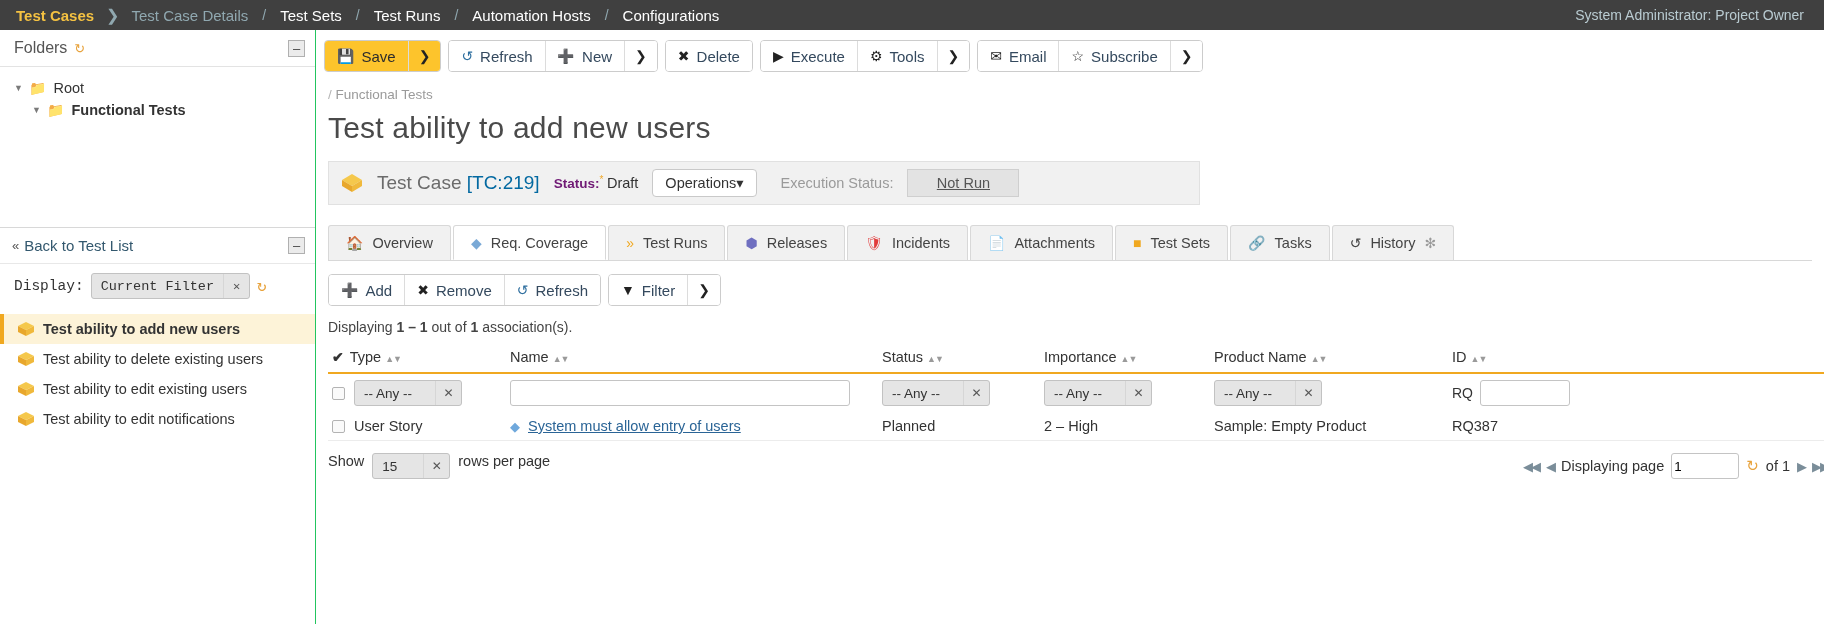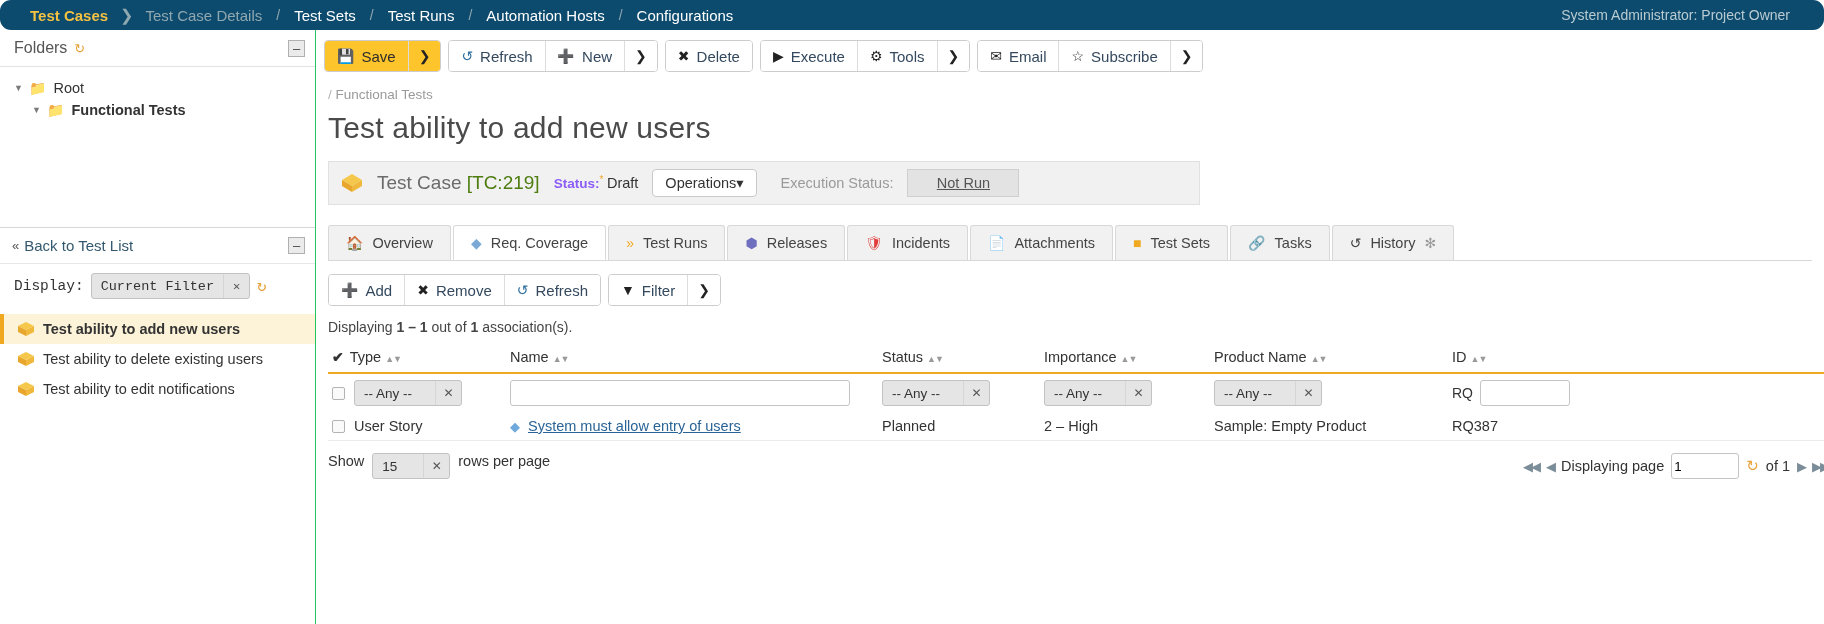--- a/index.html
+++ b/index.html
@@ -9,28 +9,27 @@
     overflow: hidden;
     background: #ffffff;
     font-family: "Liberation Sans", sans-serif;
     font-size: 13px;
     color: #333;
   }
 
   
   #topbar {
     height: 30px;
-    background: #0c4a6e;
+    background: #404040;
     display: flex;
     align-items: center;
-    padding: 0 28px;
+    padding: 0 14px;
     color: #ffffff;
     font-size: 15px;
     white-space: nowrap;
-    border-radius: 11px;
   }
   #topbar .nav-item { color: #ffffff; padding: 0 2px; cursor: pointer; }
   #topbar .nav-item.active { color: #f5c242; font-weight: bold; }
   #topbar .nav-item.dim { color: #90a8b0; }
   #topbar .sep { color: #90a8b0; padding: 0 12px; font-size: 14px; }
   #topbar .sep.chev { color: #90a8b0; padding: 0 10px; font-size: 16px; }
   #topbar .spacer { flex: 1; }
   #topbar .user { color: #b9cbd1; font-size: 14px; padding-right: 6px; }
 
   
@@ -131,22 +130,22 @@
     margin: 4px 12px 0 12px;
     background: #f1f1f1;
     border: 1px solid #e1e1e1;
     height: 44px;
     display: flex; align-items: center;
     padding: 0 12px;
     gap: 14px;
     width: 872px;
   }
   .status-panel .art-name { font-size: 19px; color: #6b6b6b; }
-  .status-panel .art-name .id { color: #4d7c0f; }
-  .status-panel .stat-lab { font-weight: bold; font-size: 13.5px; color: #8b5cf6; }
+  .status-panel .art-name .id { color: #0369a1; }
+  .status-panel .stat-lab { font-weight: bold; font-size: 13.5px; color: #701a75; }
   .status-panel .star { color: #f0a829; font-size: 10px; vertical-align: super; }
   .status-panel .stat-val { font-size: 14.5px; color: #333; }
   .ops-btn {
     border: 1px solid #c9c9c9; background: #fff; border-radius: 4px;
     padding: 5px 12px; font-size: 14.5px; color: #333; cursor: pointer;
   }
   .exec-lab { color: #9a9a9a; font-size: 14.5px; margin-left: 10px; }
   .exec-val {
     background: #e3e3e3; border: 1px solid #cfcfcf;
     padding: 5px 0; width: 112px; text-align: center;
@@ -273,20 +272,28 @@
         </svg>
         <span>Test ability to add new users</span>
       </div>
       <div class="tl-item">
         <svg class="cube" viewBox="0 0 16 14">
           <polygon points="8,0 16,4 8,8 0,4" fill="#f5c84c"></polygon>
           <polygon points="0,4 8,8 8,14 0,10" fill="#e8a72c"></polygon>
           <polygon points="16,4 8,8 8,14 16,10" fill="#f0b93c"></polygon>
         </svg>
         <span>Test ability to delete existing users</span>
+      </div>
+      <div class="tl-item">
+        <svg class="cube" viewBox="0 0 16 14">
+          <polygon points="8,0 16,4 8,8 0,4" fill="#f5c84c"></polygon>
+          <polygon points="0,4 8,8 8,14 0,10" fill="#e8a72c"></polygon>
+          <polygon points="16,4 8,8 8,14 16,10" fill="#f0b93c"></polygon>
+        </svg>
+        <span>Test ability to edit existing users</span>
       </div>
       <div class="tl-item">
         <svg class="cube" viewBox="0 0 16 14">
           <polygon points="8,0 16,4 8,8 0,4" fill="#f5c84c"></polygon>
           <polygon points="0,4 8,8 8,14 0,10" fill="#e8a72c"></polygon>
           <polygon points="16,4 8,8 8,14 16,10" fill="#f0b93c"></polygon>
         </svg>
         <span>Test ability to edit notifications</span>
       </div>
     </div>

